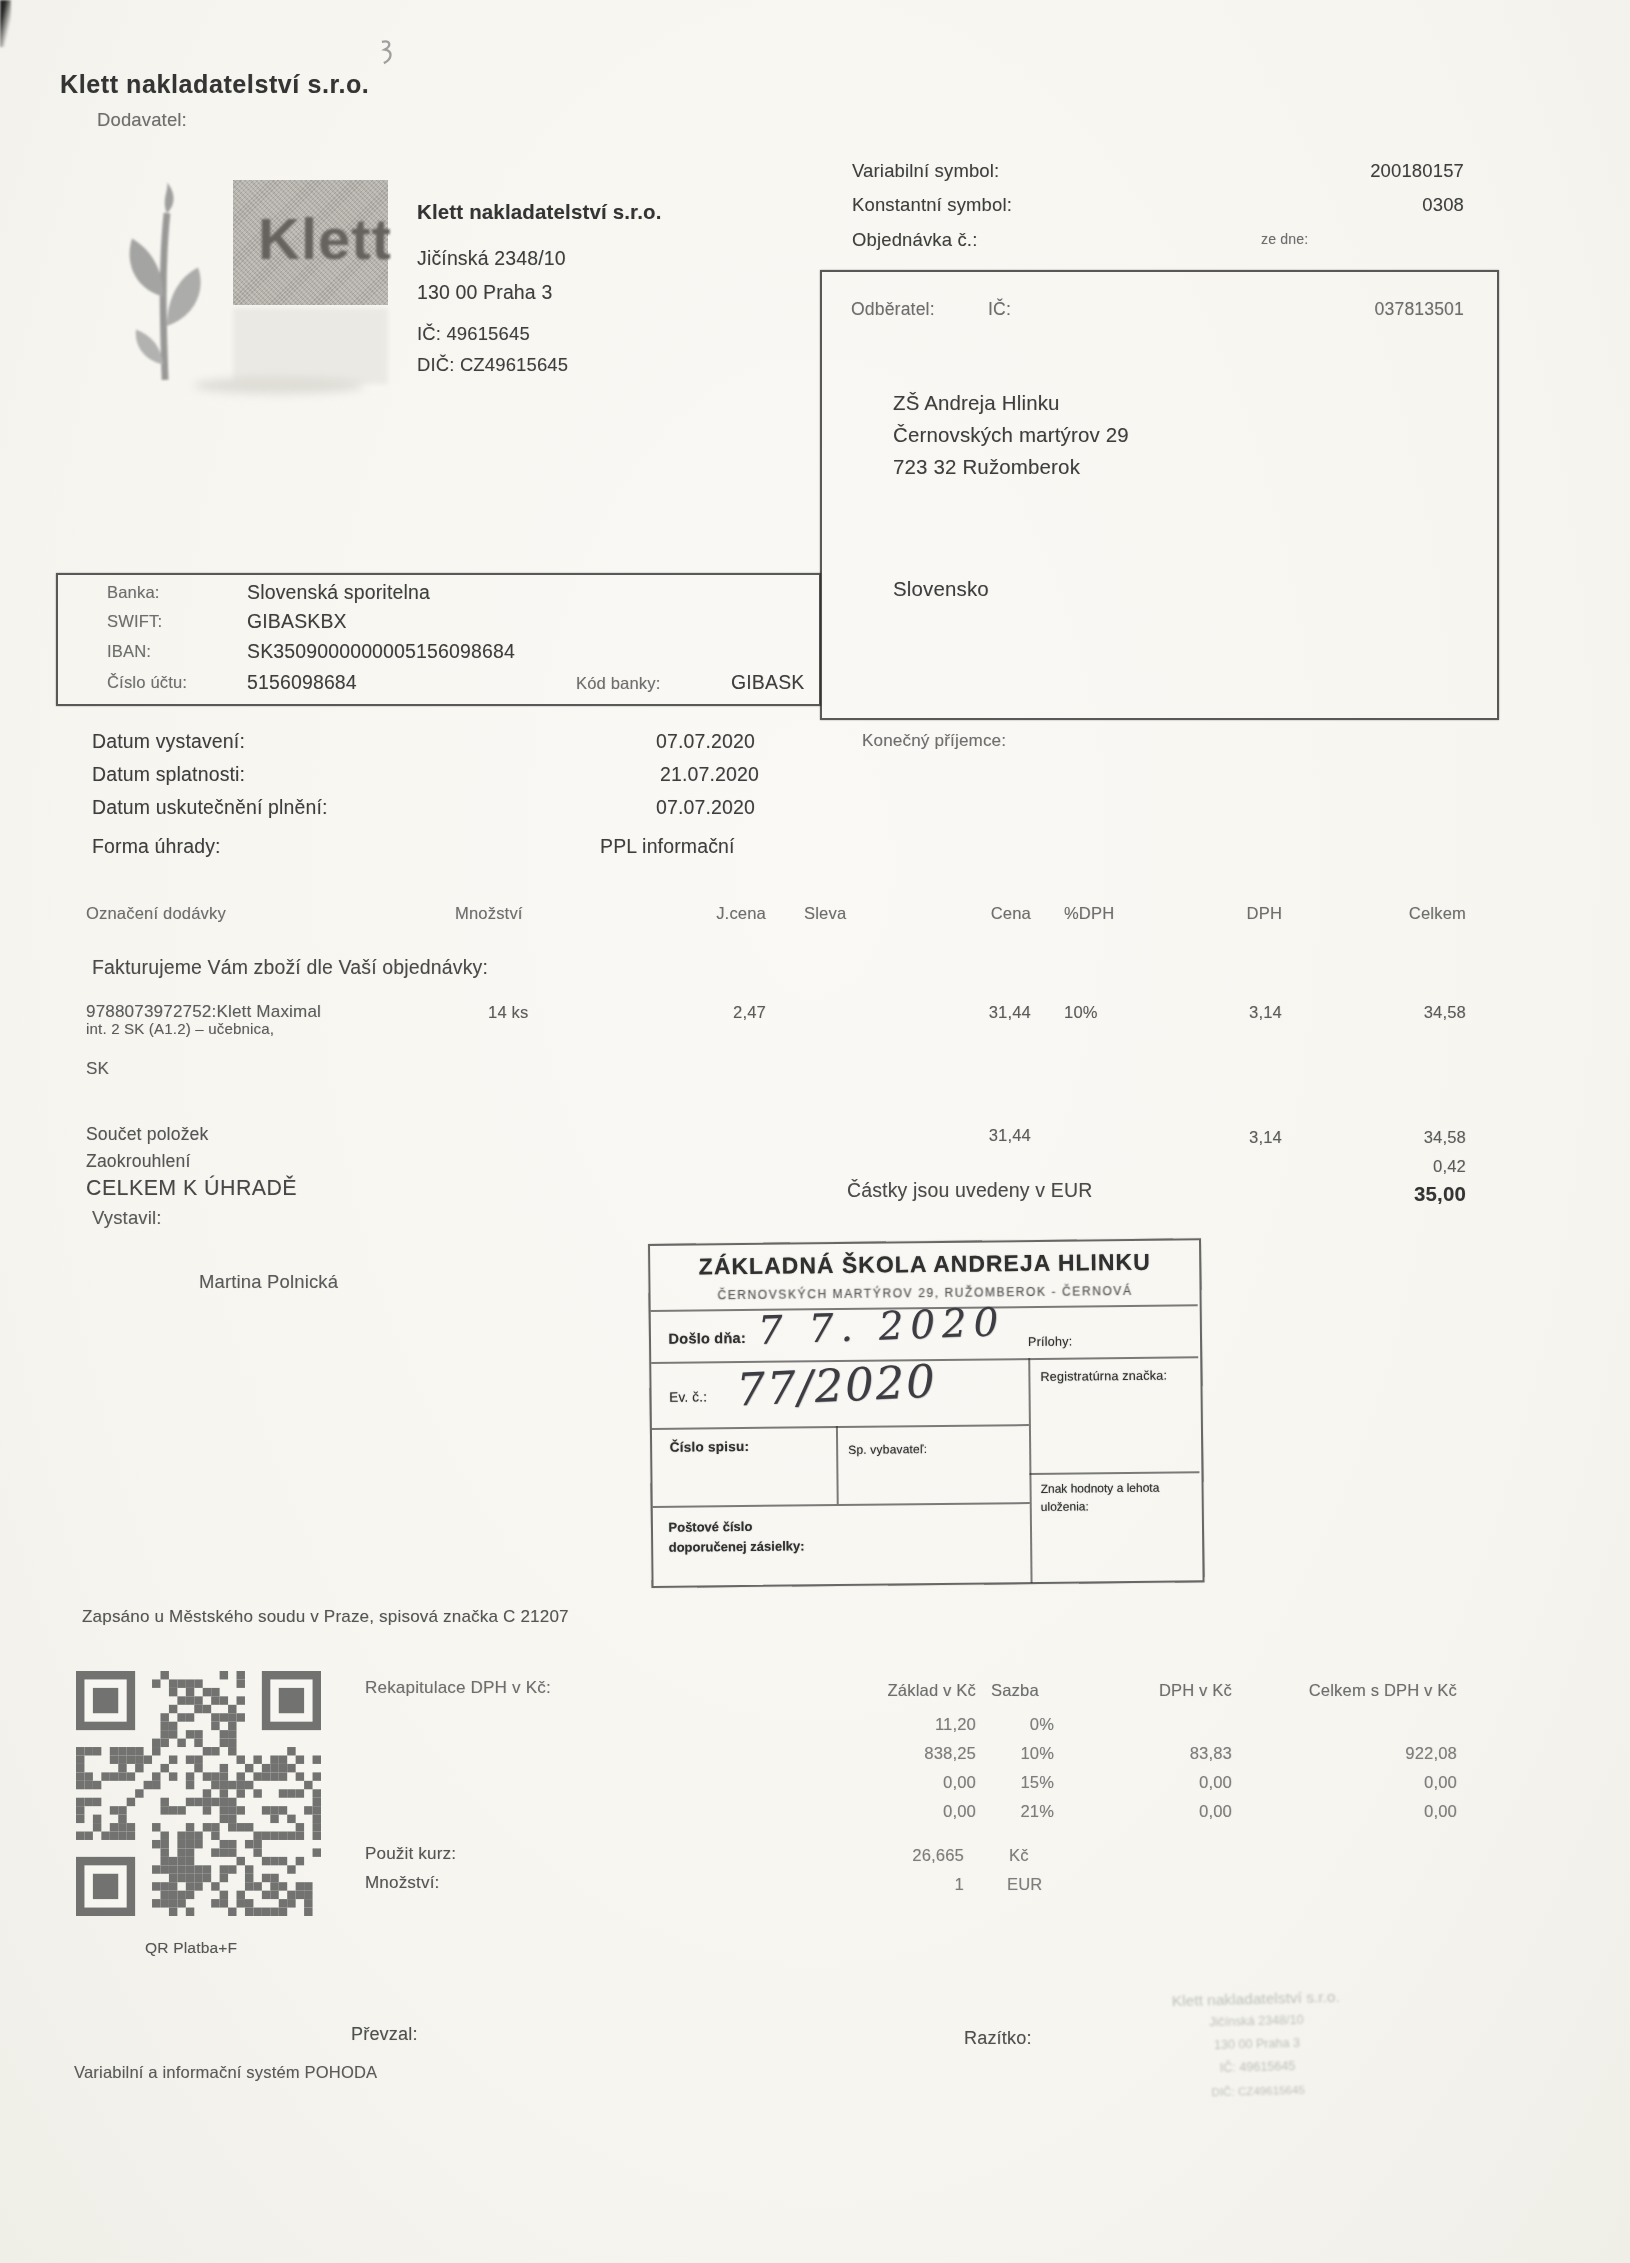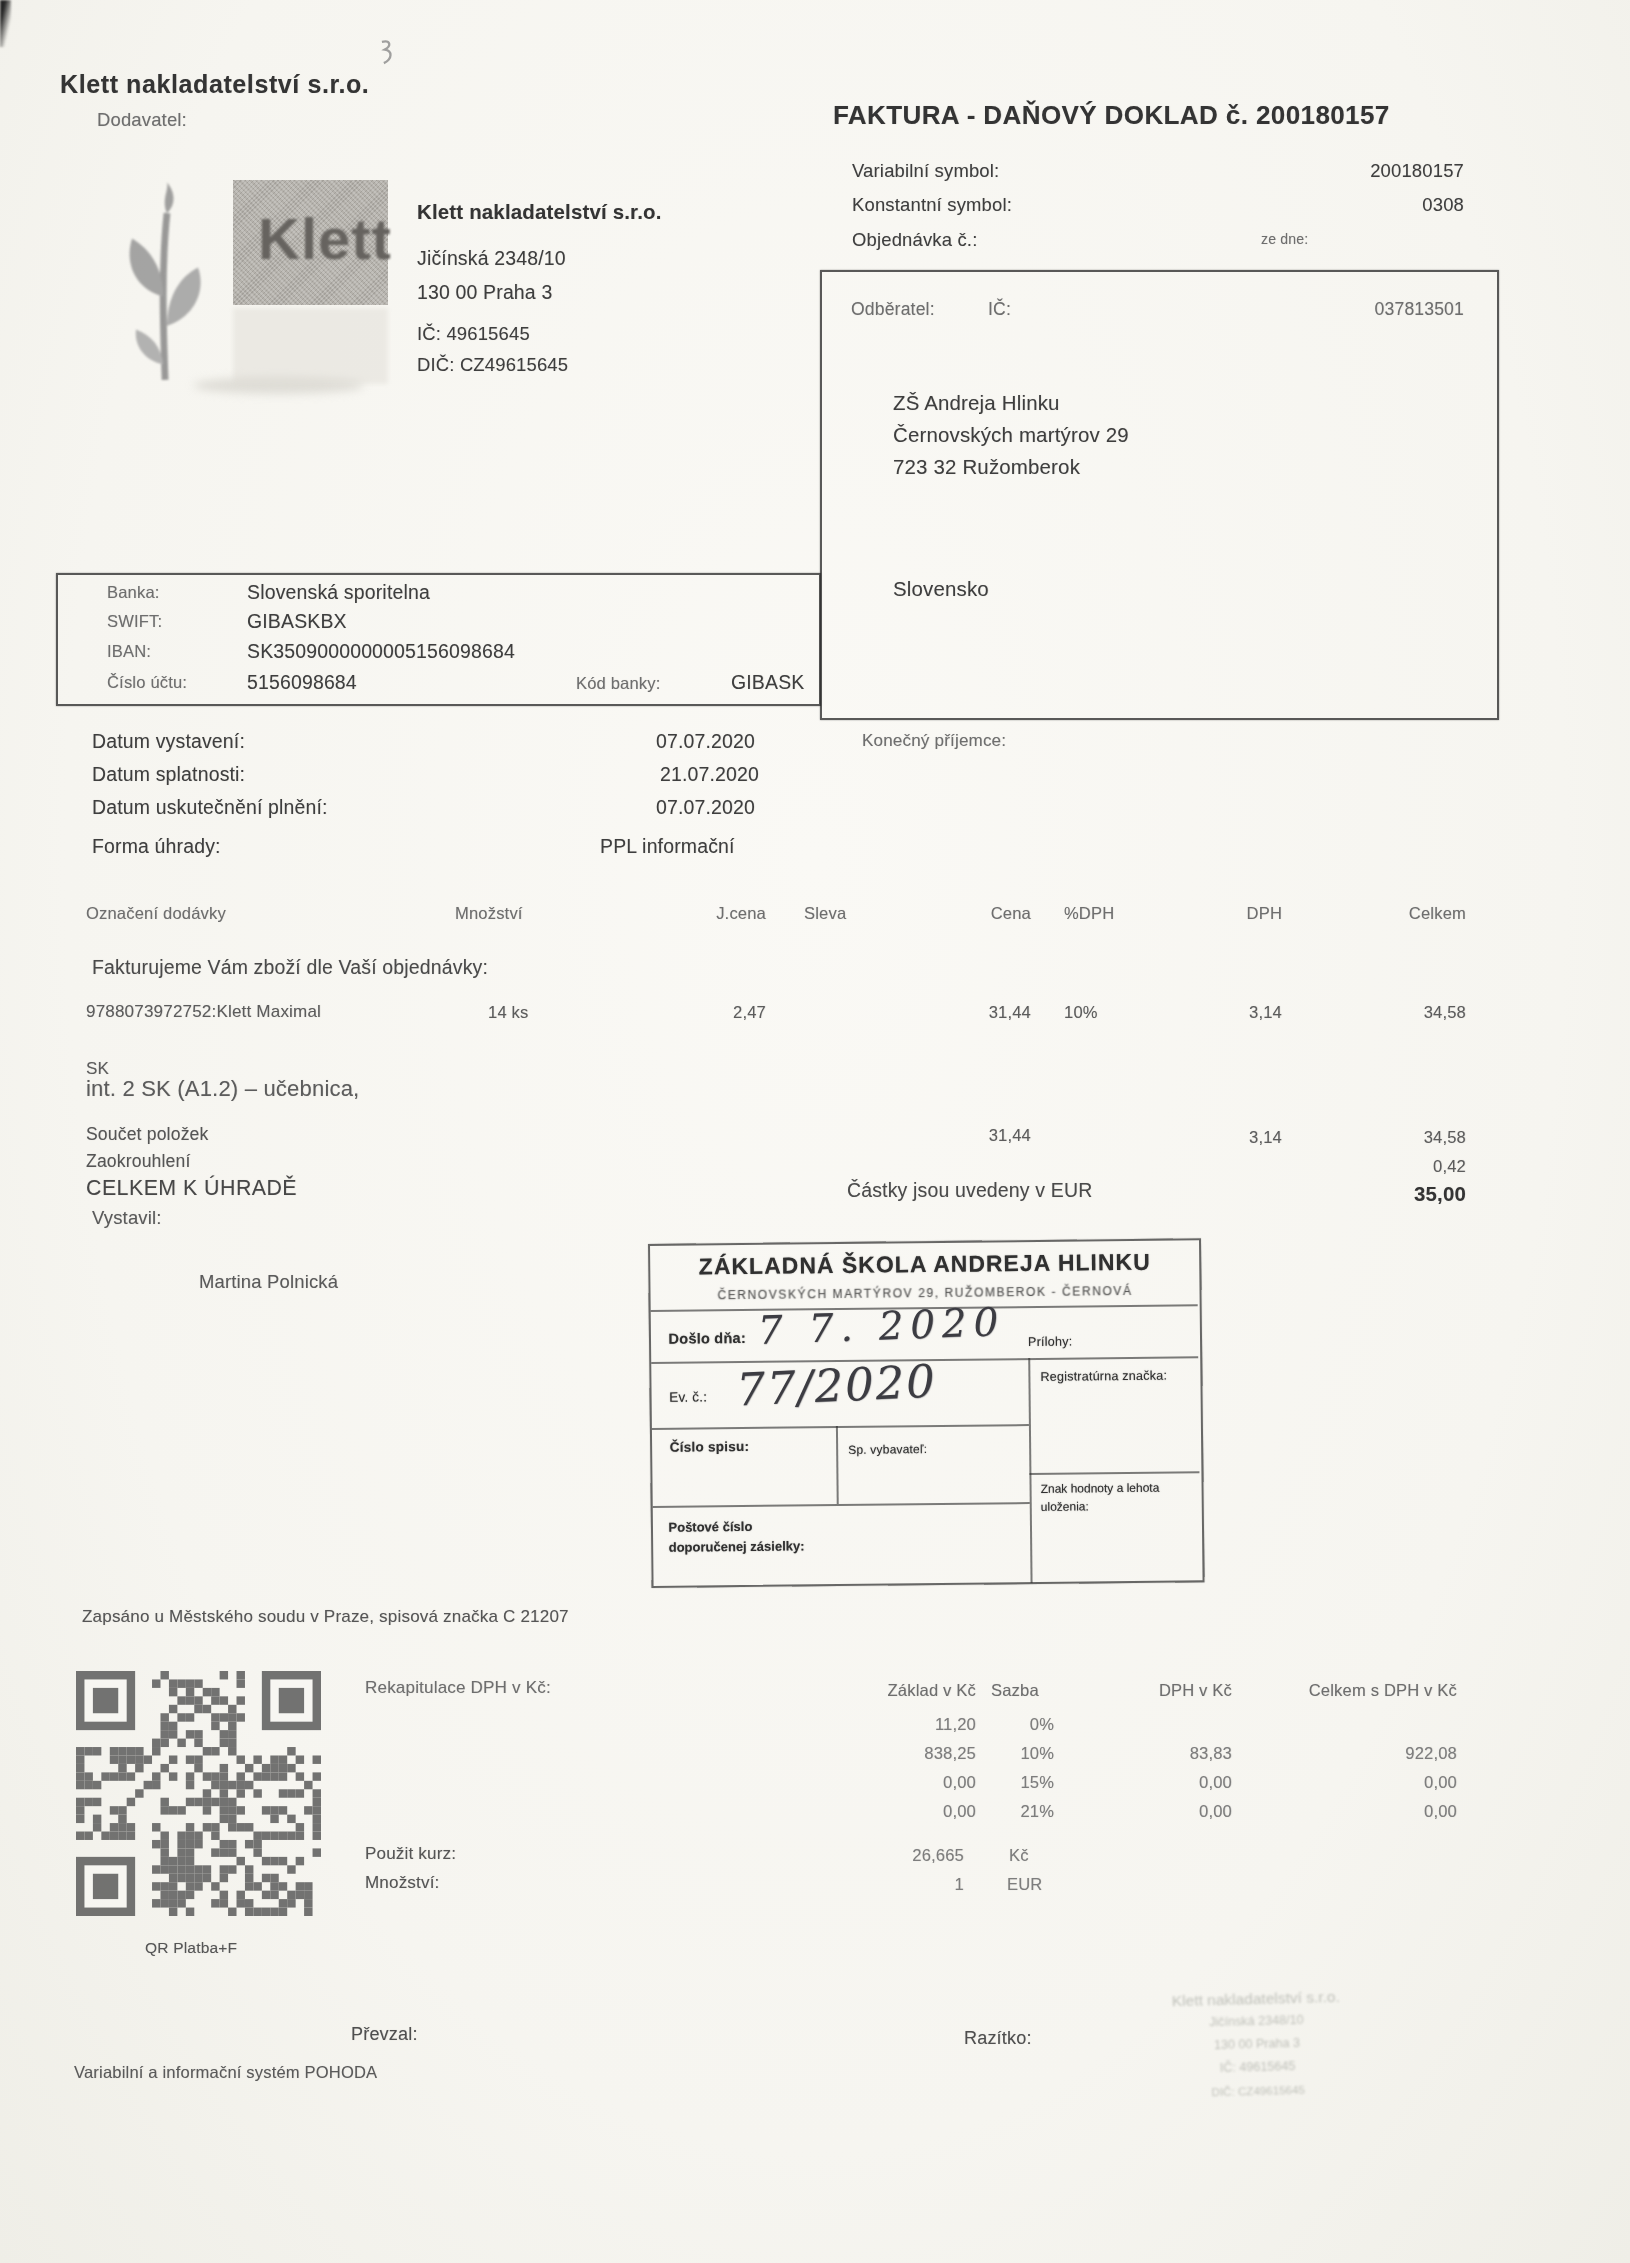--- a/index.html
+++ b/index.html
@@ -33,21 +33,20 @@
 <div class="page">
 
   <div class="abs" style="left:0;top:0;width:10.7px;height:47px;background:linear-gradient(to bottom right,#262626 25%,transparent 72%);filter:blur(1px)"></div>
   <svg class="abs" style="left:378px;top:39px" width="17.5" height="27" viewBox="0 0 18 28">
     <path d="M4,3 C13,1 14,7 7,11 C15,12 15,21 6,25" fill="none" stroke="#8a8a8a" stroke-width="2.4" opacity=".8"></path>
   </svg>
   <div class="abs" style="left:194px;top:377px;width:170px;height:16.5px;background:#d6d4cd;border-radius:50%;filter:blur(4.9px);opacity:.75"></div>
 
   <div class="abs t b" style="left:60px;top:70px;font-size:25px;letter-spacing:0.6px">Klett nakladatelství s.r.o.</div>
   <div class="abs t faded" style="left:97px;top:109px;font-size:18.4px">Dodavatel:</div>
-  <div class="abs t b" style="left:833px;top:100px;font-size:26px;letter-spacing:0.4px">FAKTURA - DAŇOVÝ DOKLAD č. 200180157</div>
 
   <svg class="abs" style="left:105px;top:180px;filter:blur(1.1px);opacity:.8" width="126" height="206" viewBox="0 0 130 212">
     <path d="M62,206 C60,150 58,90 64,34" fill="none" stroke="#828282" stroke-width="7"></path>
     <path d="M64,34 C58,20 66,10 64,2 C72,12 74,24 64,34" fill="#8a8a8a"></path>
     <path d="M60,120 C30,112 20,84 28,60 C48,72 60,92 60,120" fill="#909090"></path>
     <path d="M64,150 C94,140 104,112 96,90 C76,100 64,122 64,150" fill="#9a9a9a"></path>
     <path d="M60,190 C40,186 30,170 32,154 C48,160 58,172 60,190" fill="#a2a2a2"></path>
   </svg>
   <div class="abs logo-noise" style="left:233px;top:180px;width:155px;height:125px;filter:blur(0.6px)">
     <span style="position:absolute;left:25px;top:25px;font-size:58px;font-weight:bold;color:#66635f;filter:blur(1.2px);letter-spacing:1px">Klett</span>
@@ -103,21 +102,21 @@
   <div class="abs t faded" style="right:864px;top:904px;font-size:16.5px">J.cena</div>
   <div class="abs t faded" style="left:804px;top:904px;font-size:16.5px">Sleva</div>
   <div class="abs t faded" style="right:599px;top:904px;font-size:16.5px">Cena</div>
   <div class="abs t faded" style="left:1064px;top:904px;font-size:16.5px">%DPH</div>
   <div class="abs t faded" style="right:348px;top:904px;font-size:16.5px">DPH</div>
   <div class="abs t faded" style="right:164px;top:904px;font-size:16.5px">Celkem</div>
 
   <div class="abs t" style="left:92px;top:956px;font-size:19.4px;color:#4a4a4a">Fakturujeme Vám zboží dle Vaší objednávky:</div>
 
   <div class="abs t" style="left:86px;top:1002px;font-size:17px;color:#5c5c5c">9788073972752:Klett Maximal</div>
-  <div class="abs t" style="left:86px;top:1076px;font-size:22px;color:#5c5c5c">int. 2 SK  (A1.2) – učebnica,</div>
+  <div class="abs t" style="left:86px;top:1020px;font-size:15px;color:#5c5c5c">int. 2 SK  (A1.2) – učebnica,</div>
   <div class="abs t" style="left:86px;top:1059px;font-size:17px;color:#5c5c5c">SK</div>
   <div class="abs t" style="left:488px;top:1003px;font-size:16.5px;color:#5c5c5c">14 ks</div>
   <div class="abs t" style="right:864px;top:1003px;font-size:16.5px;color:#5c5c5c">2,47</div>
   <div class="abs t" style="right:599px;top:1003px;font-size:16.5px;color:#5c5c5c">31,44</div>
   <div class="abs t" style="left:1064px;top:1003px;font-size:16.5px;color:#5c5c5c">10%</div>
   <div class="abs t" style="right:348px;top:1003px;font-size:16.5px;color:#5c5c5c">3,14</div>
   <div class="abs t" style="right:164px;top:1003px;font-size:16.5px;color:#5c5c5c">34,58</div>
 
   <div class="abs t" style="left:86px;top:1124px;font-size:17.5px;color:#555">Součet položek</div>
   <div class="abs t" style="right:599px;top:1126px;font-size:16.5px;color:#5c5c5c">31,44</div>

